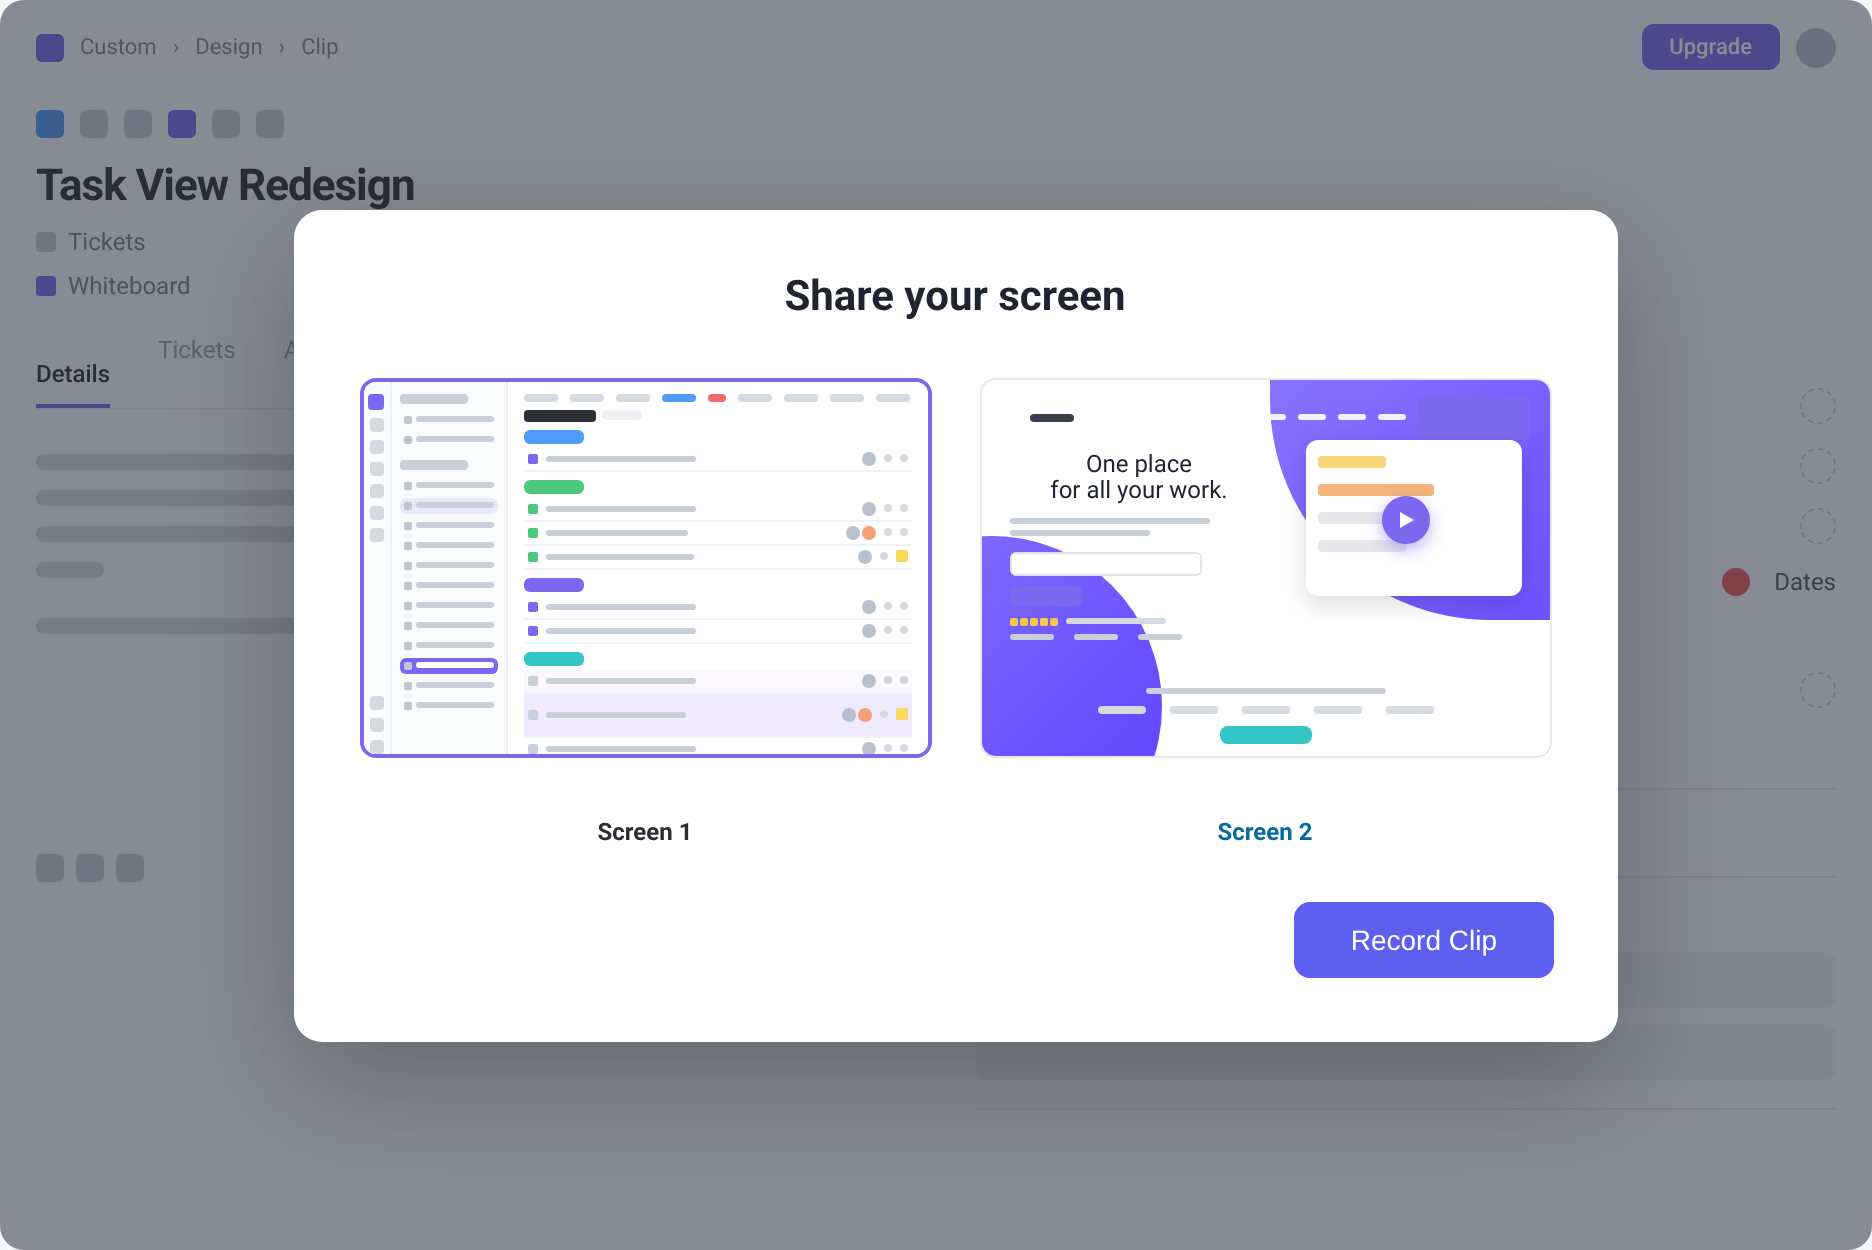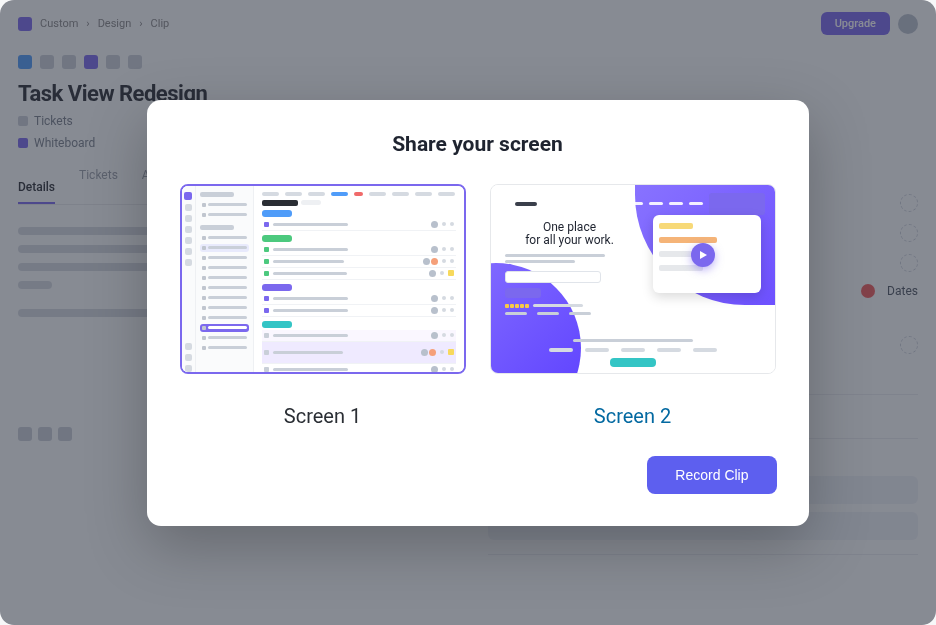--- a/index.html
+++ b/index.html
@@ -87,21 +87,21 @@
 .bg-bigrow { height:28px;background:#eef1f5;border-radius:6px;margin-bottom:8px; }
 
 
 .overlay {
   position: absolute;
   inset: 0;
   background: rgba(40, 45, 60, 0.55);
   display: flex;
   align-items: center;
   justify-content: center;
-  border-radius: 14px;
+  border-radius: 4px;
   padding-left: 19px;
 }
 
 .modal {
   width: 662px;
   background: #fff;
   border-radius: 14px;
   padding: 32px;
   box-shadow: 0 20px 60px rgba(0,0,0,0.25);
 }
@@ -131,22 +131,22 @@
   background: #fff;
   border: 2px solid transparent;
   cursor: pointer;
   position: relative;
 }
 .thumb.selected { border-color: #7b68ee; }
 .thumb.muted-border { border: 1px solid #e6e8eb; }
 
 .screen-label {
   margin-top: 30px;
-  font-size: 20px;
-  font-weight: 400;
+  font-size: 12px;
+  font-weight: 700;
   color: #2a2e34;
 }
 .screen-label.muted { color: #0369a1; }
 
 
 .app-thumb {
   display: flex;
   width: 100%;
   height: 100%;
   font-size: 4.5px;

